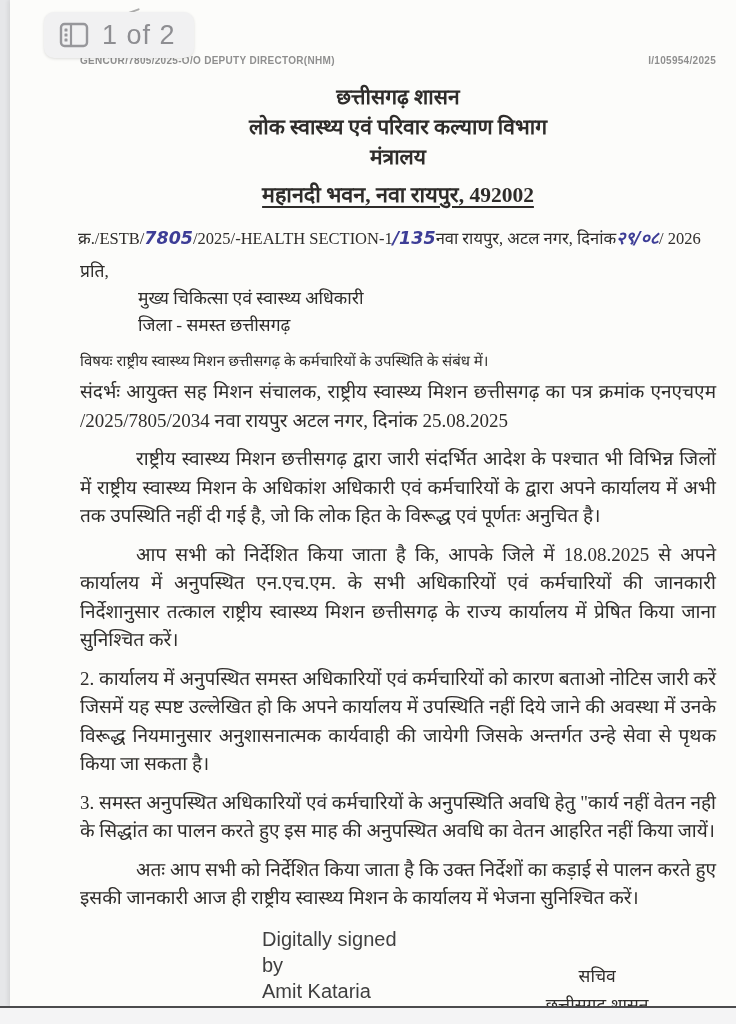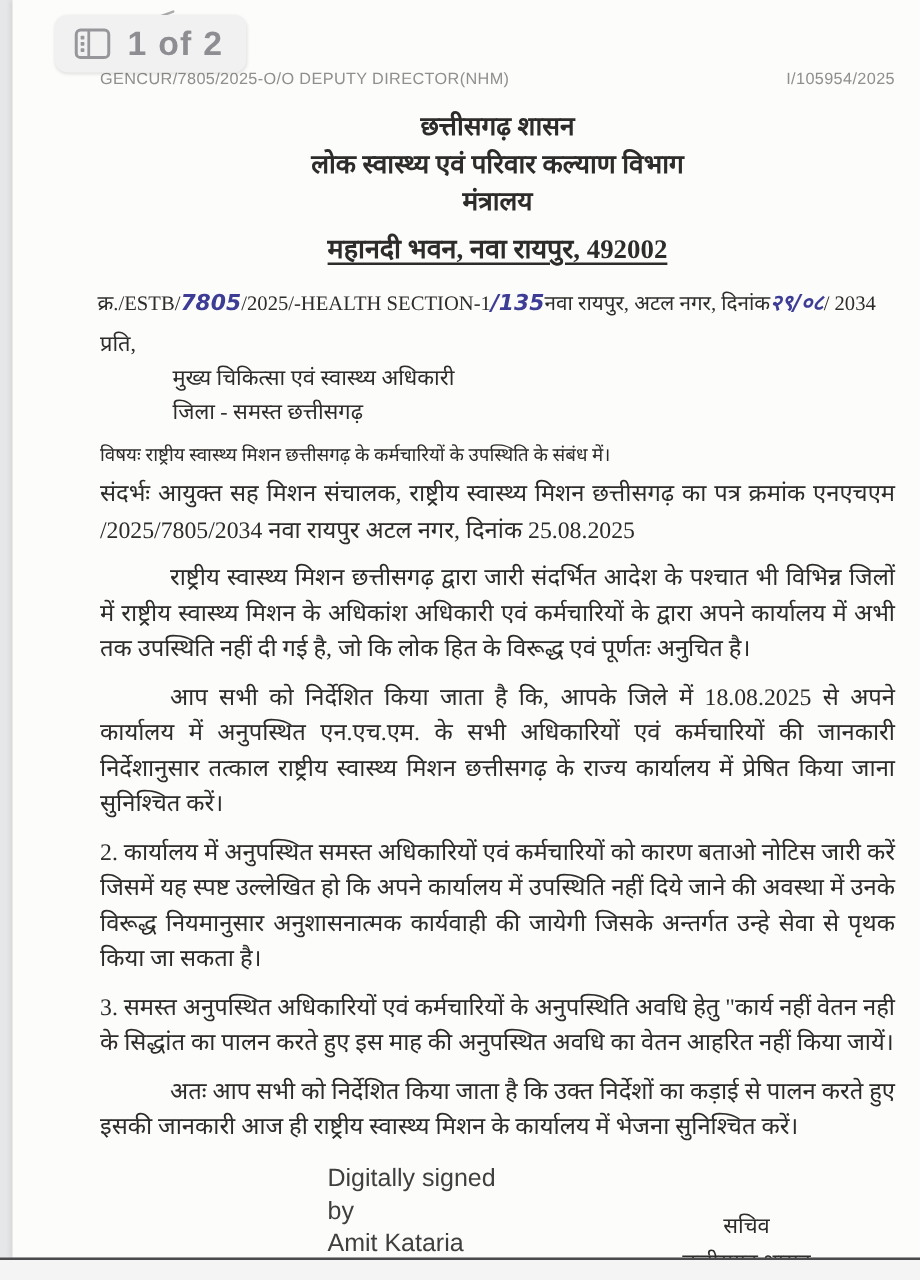--- a/index.html
+++ b/index.html
@@ -8,29 +8,29 @@
   .page{position:absolute;left:10px;top:0;right:0;height:1006px;background:#fcfcfa;
         padding:0 20px 0 70px;box-sizing:border-box;box-shadow:-2px 0 4px rgba(0,0,0,.08);}
   .bottom-edge{position:absolute;left:0;right:0;top:1006px;height:2px;background:#4b4b4d;}
   .below-edge{position:absolute;left:0;right:0;top:1008px;height:16px;background:#f4f4f5;}
 
   
   .badge{position:absolute;left:44px;top:12px;display:flex;align-items:center;gap:12px;
          background:#f1f1f2;border-radius:10px;padding:7px 18px 7px 14px;
          box-shadow:0 1px 3px rgba(0,0,0,.12);}
   .badge .label{font-family:"Liberation Sans","DejaVu Sans",sans-serif;font-size:27px;
-                font-weight:700;color:#8e8e92;letter-spacing:1px;text-align:right;}
+                font-weight:400;color:#8e8e92;letter-spacing:1px;text-align:right;}
 
   .pen-mark{position:absolute;left:60px;top:22px;width:82px;height:2px;background:#8a8a8a;
             transform:rotate(-20deg);opacity:.7;border-radius:2px;}
 
   
   .efile-row{display:flex;justify-content:space-between;padding-top:55px;
-             font-family:"Liberation Sans","DejaVu Sans",sans-serif;font-size:13px;
-             color:#8f8f8f;letter-spacing:.3px;}
+             font-family:"Liberation Sans","DejaVu Sans",sans-serif;font-size:10px;
+             color:#8f8f8f;letter-spacing:.3px;font-weight:bold;}
 
   
   .head{text-align:center;font-weight:bold;font-size:21px;line-height:30px;}
   .head.first{margin-top:16px;}
   .head.addr{margin-top:8px;font-size:21.5px;}
   .u{text-decoration:underline;text-underline-offset:4px;}
 
   .refline{margin-top:15px;font-size:16.5px;white-space:nowrap;margin-left:-2px;}
   .hw{color:#3d3d96;font-style:italic;font-weight:600;font-size:17.5px;
       font-family:"DejaVu Sans",cursive;}
@@ -60,21 +60,21 @@
       <span>GENCUR/7805/2025-O/O DEPUTY DIRECTOR(NHM)</span>
       <span>I/105954/2025</span>
     </div>
 
     <div class="head first">छत्तीसगढ़ शासन</div>
     <div class="head">लोक स्वास्थ्य एवं परिवार कल्याण विभाग</div>
     <div class="head">मंत्रालय</div>
     <div class="head addr"><span class="u">महानदी भवन, नवा रायपुर, 492002</span></div>
 
     <div class="refline">
-      <span>क्र./ESTB/</span><span class="hw">7805</span><span>/2025/-HEALTH SECTION-1</span><span class="hw">/135</span><span>नवा रायपुर, अटल नगर, दिनांक</span><span class="hw">२९/०८</span><span>/ 2034</span>
+      <span>क्र./ESTB/</span><span class="hw">7805</span><span>/2025/-HEALTH SECTION-1</span><span class="hw">/135</span><span>नवा रायपुर, अटल नगर, दिनांक</span><span class="hw">२९/०८</span><span>/ 2026</span>
     </div>
 
     <div class="addr-block">
       <div>प्रति,</div>
       <div class="ind">मुख्य चिकित्सा एवं स्वास्थ्य अधिकारी</div>
       <div class="ind">जिला - समस्त छत्तीसगढ़</div>
     </div>
 
     <div class="subject">विषयः राष्ट्रीय स्वास्थ्य मिशन छत्तीसगढ़ के कर्मचारियों के उपस्थिति के संबंध में।</div>
     <div class="sandarbh">संदर्भः आयुक्त सह मिशन संचालक, राष्ट्रीय स्वास्थ्य मिशन छत्तीसगढ़ का पत्र क्रमांक एनएचएम /2025/7805/2034 नवा रायपुर अटल नगर, दिनांक 25.08.2025</div>

